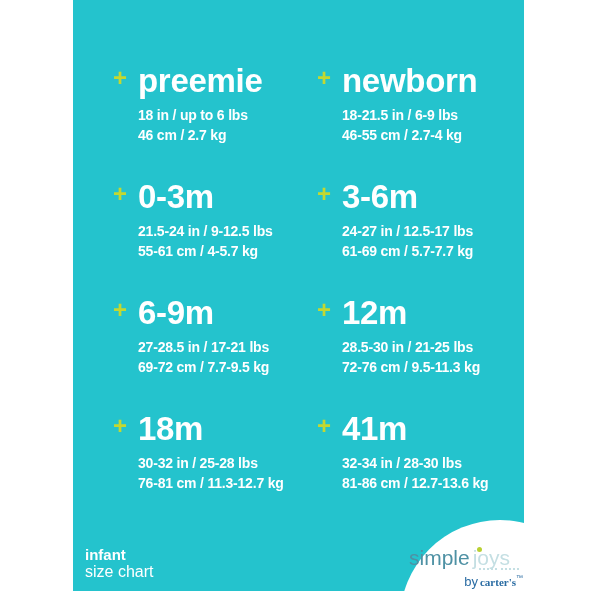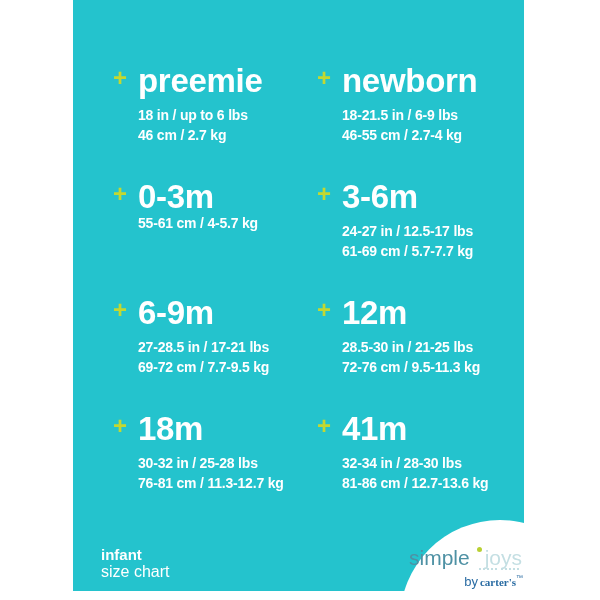--- a/index.html
+++ b/index.html
@@ -22,31 +22,31 @@
   }
   .size-title{
     font-size:33px;font-weight:bold;color:var(--text,#ffffff);
     line-height:1;letter-spacing:-0.3px;
   }
   .size-detail{
     font-size:14px;font-weight:bold;color:var(--text,#ffffff);
     line-height:20px;letter-spacing:-0.2px;
   }
   .size-detail.first{margin-top:8px;}
-  .footer{position:absolute;left:28px;top:546px;color:var(--text,#ffffff);}
+  .footer{position:absolute;left:12px;top:546px;color:var(--text,#ffffff);}
   .footer-title{font-size:15px;font-weight:bold;line-height:17px;}
   .footer-subtitle{font-size:16px;font-weight:normal;line-height:18px;}
   .logo-circle{
     position:absolute;left:327px;top:520px;width:200px;height:200px;
     border-radius:50%;background:#ffffff;
   }
   .logo{position:absolute;left:336px;top:547px;width:116px;}
   .logo-words{position:relative;font-size:21px;line-height:22px;white-space:nowrap;}
   .logo-simple{color:var(--logo-simple,#4e91a4);margin-top:35px;}
-  .logo-joys{color:var(--logo-joys,#c4dfe3);margin-left:15px;}
+  .logo-joys{color:var(--logo-joys,#c4dfe3);margin-left:3px;}
   .j-dot{
     position:absolute;left:68px;top:0px;width:5px;height:5px;border-radius:50%;
     background:var(--logo-dot,#b9d032);
   }
   .stitches{position:absolute;left:70px;top:21px;width:46px;}
   .stitch{
     display:inline-block;width:18px;height:0;
     border-top:2px dotted var(--logo-joys,#c4dfe3);margin-right:4px;vertical-align:top;
   }
   .byline{margin-top:3px;text-align:right;padding-right:2px;white-space:nowrap;}
@@ -72,20 +72,21 @@
       <div class="cell">
         <span class="plus">+</span>
         <div class="size-title">newborn</div>
         <div class="size-detail first">18-21.5 in / 6-9 lbs</div>
         <div class="size-detail">46-55 cm / 2.7-4 kg</div>
       </div>
 
       <div class="cell">
         <span class="plus">+</span>
         <div class="size-title">0-3m</div>
+        <div class="size-detail first">21.5-24 in / 9-12.5 lbs</div>
         <div class="size-detail">55-61 cm / 4-5.7 kg</div>
       </div>
 
       <div class="cell">
         <span class="plus">+</span>
         <div class="size-title">3-6m</div>
         <div class="size-detail first">24-27 in / 12.5-17 lbs</div>
         <div class="size-detail">61-69 cm / 5.7-7.7 kg</div>
       </div>
 

